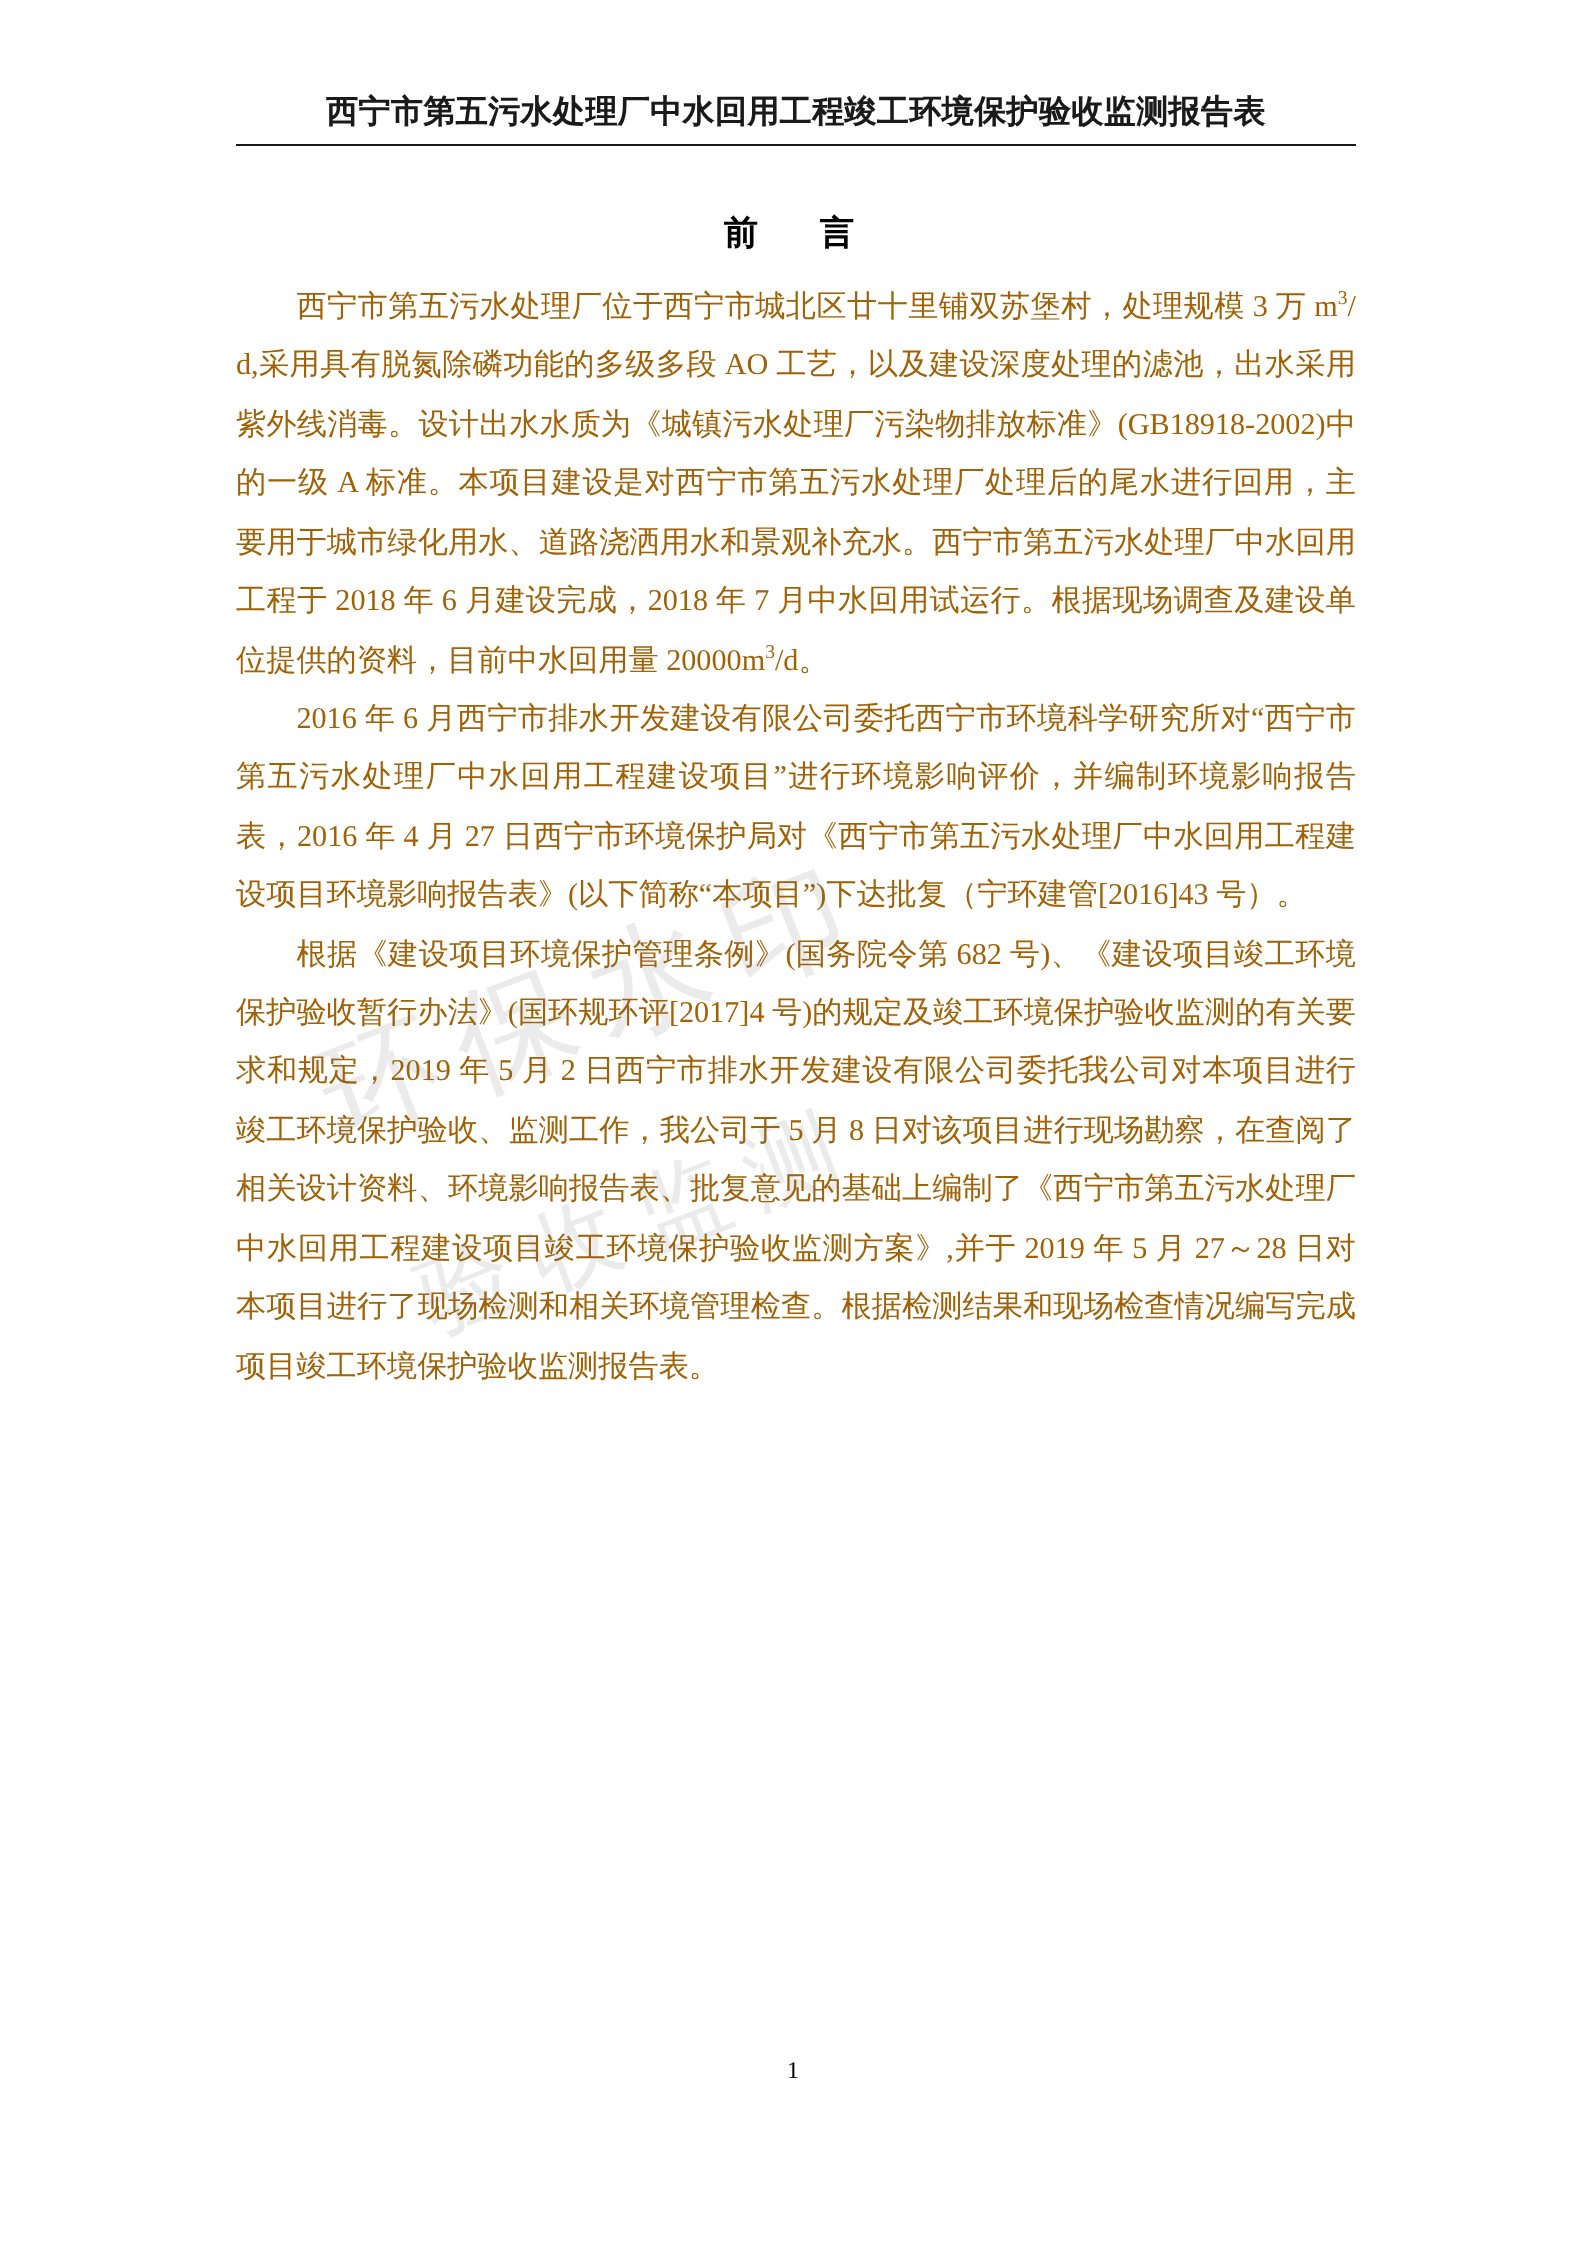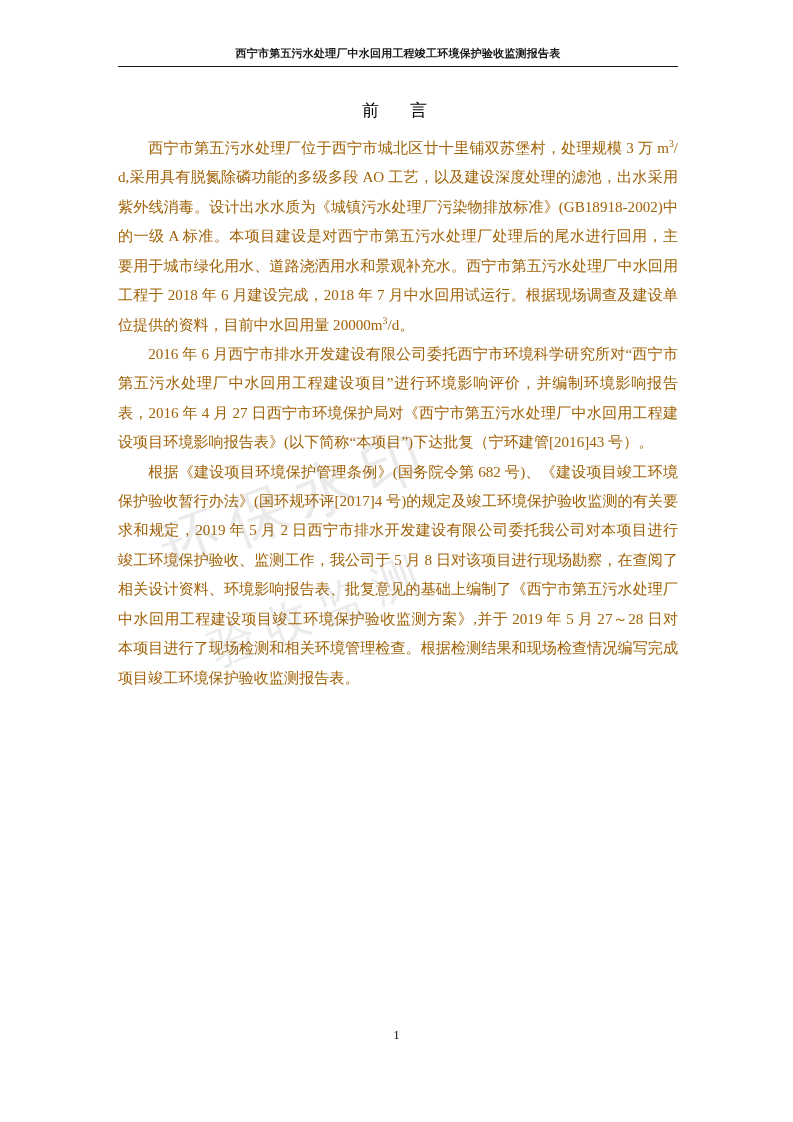--- a/index.html
+++ b/index.html
@@ -20,33 +20,33 @@
     box-sizing: border-box;
   }
   .page-inner {
     position: absolute;
     left: 118px;
     top: 46px;
     width: 560px;
   }
   .header {
     text-align: center;
-    font-size: 11px;
+    font-size: 16px;
     letter-spacing: 0.2px;
     color: #1a1a1a;
     font-family: "Liberation Sans", sans-serif;
     font-weight: 600;
     padding-bottom: 5px;
     border-bottom: 1px solid #1a1a1a;
     white-space: nowrap;
   }
   .doc-title {
     text-align: center;
     font-size: 17px;
-    font-weight: normal;
+    font-weight: bold;
     color: #000;
     margin-top: 32px;
     margin-bottom: 12px;
     letter-spacing: 7px;
     font-family: "Liberation Serif", serif;
   }
   .body-text {
     margin-top: 4px;
   }
   p.para {

